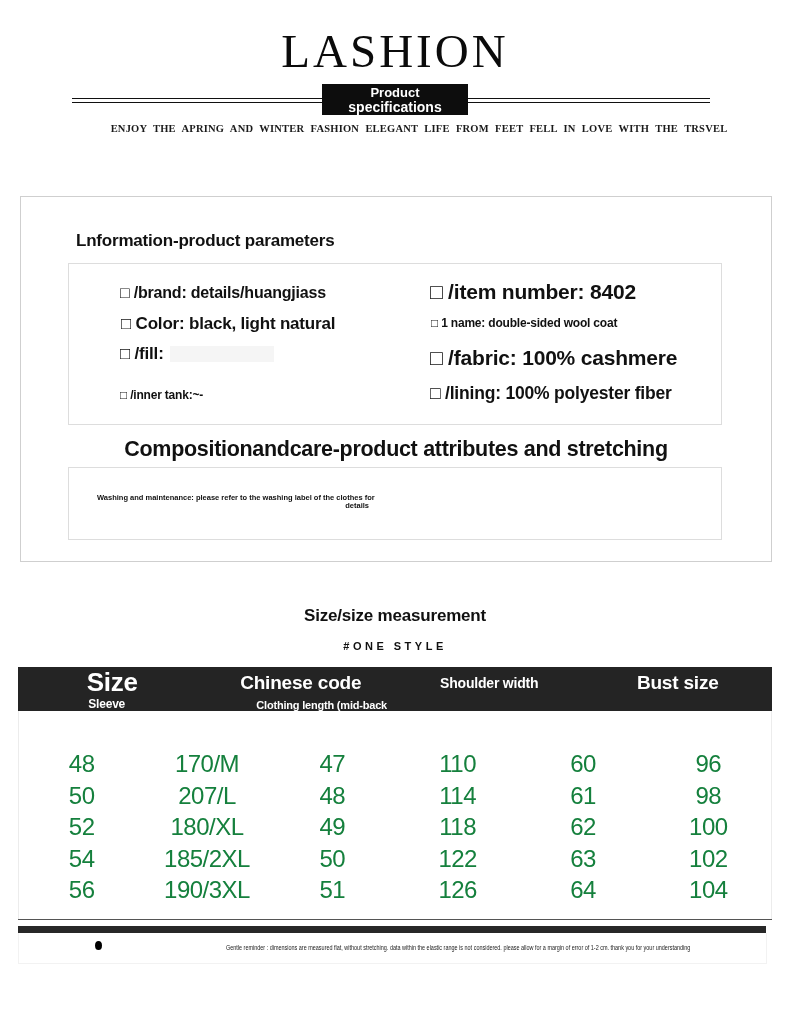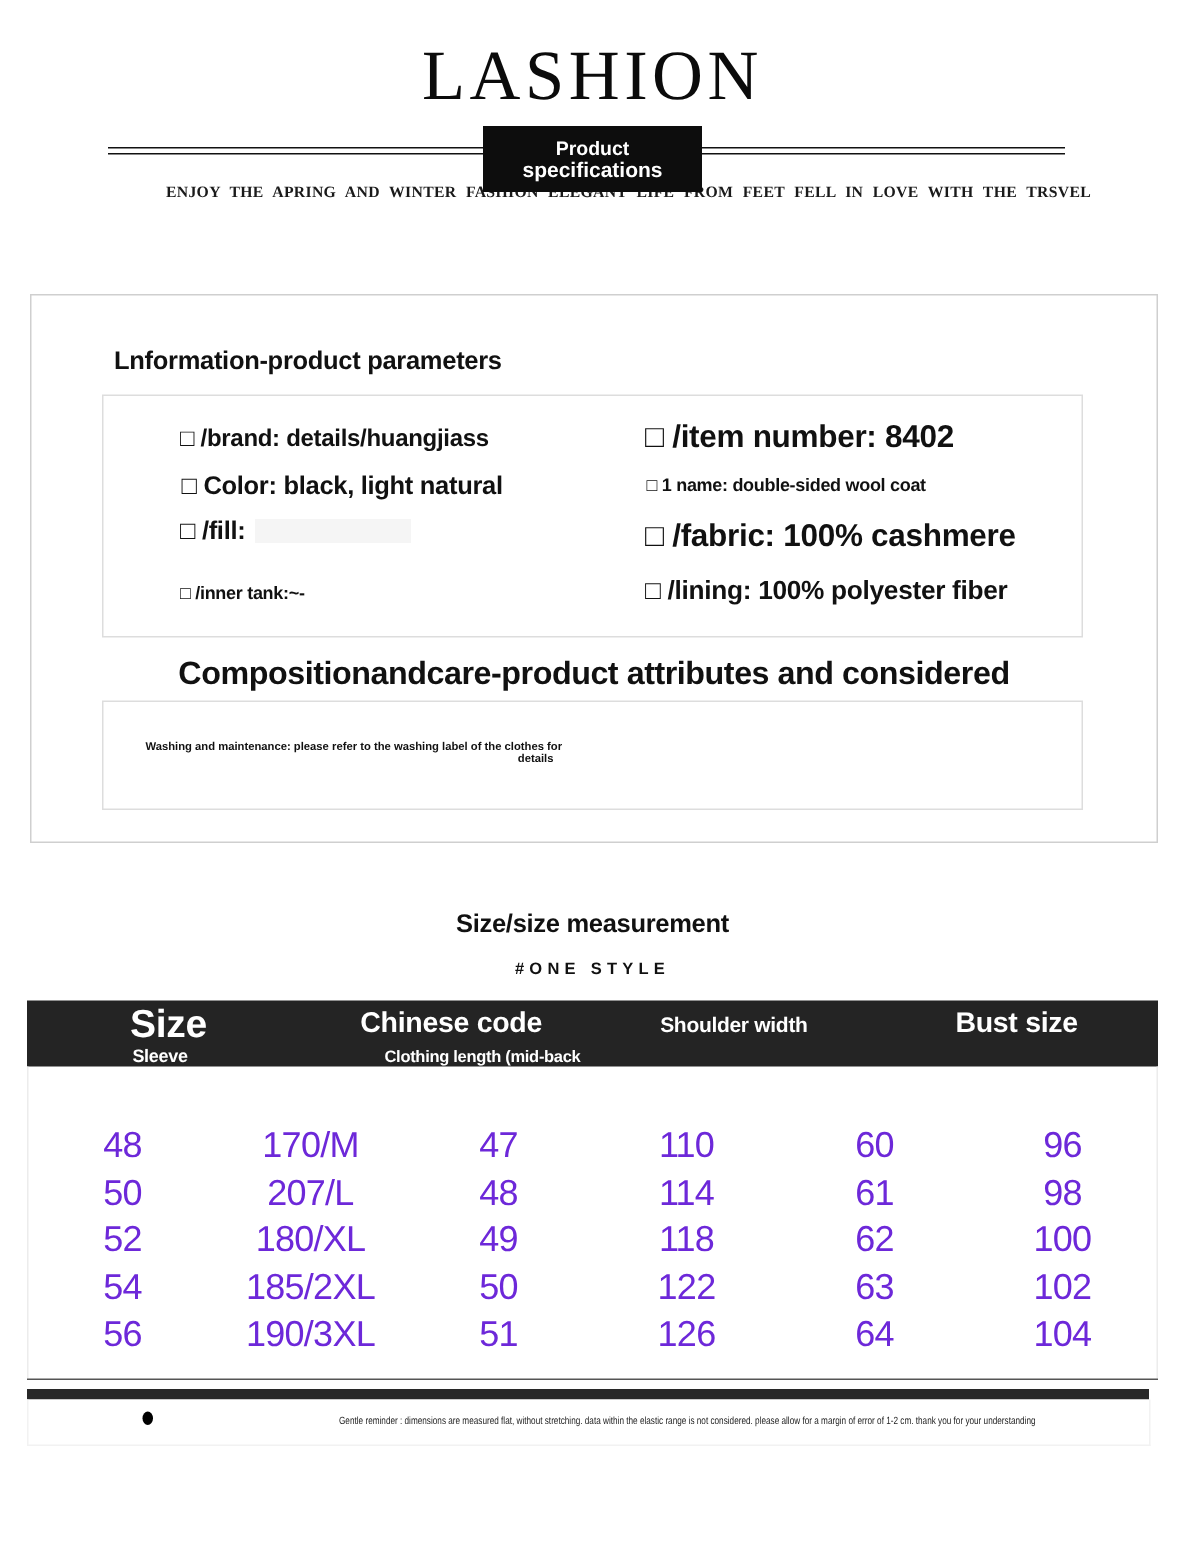--- a/index.html
+++ b/index.html
@@ -11,21 +11,21 @@
   .brand{
     position:absolute;left:0;right:0;top:24px;text-align:center;
     font-family:"Liberation Serif","DejaVu Serif",serif;
     font-size:47px;font-weight:400;letter-spacing:3px;color:#0b0b0b;
   }
   .double-rule{
     position:absolute;left:72px;top:98px;width:638px;height:3px;
     border-top:1.5px solid #111;border-bottom:1.5px solid #111;
   }
   .spec-badge{
-    position:absolute;left:322px;top:84px;width:146px;height:44px;
+    position:absolute;left:322px;top:84px;width:146px;height:31px;
     background:var(--badge_bg,#0d0d0d);color:#fff;z-index:2;
     display:flex;flex-direction:column;align-items:center;justify-content:center;
     font-weight:700;line-height:14px;
   }
   .spec-badge .b1{font-size:13px;}
   .spec-badge .b2{font-size:14px;}
   .tagline{
     position:absolute;left:0;right:0;top:123px;text-align:center;
     font-family:"Liberation Serif","DejaVu Serif",serif;
     font-size:10.5px;font-weight:700;letter-spacing:.2px;word-spacing:3.5px;color:#1a1a1a;padding-left:48px;
@@ -93,21 +93,21 @@
   .h5 span{display:inline-block;max-width:138px;text-align:right;}
   .size-table-body{
     position:absolute;left:18px;top:711px;width:754px;height:208px;
     border-left:1px solid #ececec;border-right:1px solid #ececec;
     box-sizing:border-box;padding-top:37px;
   }
   .trow{
     display:grid;grid-template-columns:repeat(6,1fr);
     height:31.6px;line-height:31.6px;
   }
-  .tcell{text-align:center;font-size:24px;letter-spacing:-.5px;color:#6d28d9;}
+  .tcell{text-align:center;font-size:24px;letter-spacing:-.5px;color:#15803d;}
   .thin-line{position:absolute;left:18px;top:919px;width:754px;border-top:1px solid #555;}
   .thick-bar{position:absolute;left:18px;top:926px;width:748px;height:7px;background:var(--accent_bar,#282828);}
   .reminder-strip{
     position:absolute;left:18px;top:933px;width:749px;height:31px;
     border:1px solid #f2f2f2;border-top:none;background:#fff;box-sizing:border-box;
   }
   .bullet{position:absolute;left:76px;top:8px;width:7px;height:9px;border-radius:50%;background:#000;}
   .reminder-text{
     position:absolute;left:207px;top:11px;white-space:nowrap;
     font-size:7px;color:#222;transform:scaleX(.78);transform-origin:left top;
@@ -134,21 +134,21 @@
       <div class="param pl1"><span>□ Color: black, light natural</span></div>
       <div class="param pl2"><span>□ /fill:</span><span class="fill-ph"></span></div>
       <div class="param pl3"><span>□ /inner tank:~-</span></div>
 
       <div class="param pr0"><span>□ /item number: 8402</span></div>
       <div class="param pr1"><span>□ 1 name: double-sided wool coat</span></div>
       <div class="param pr2"><span>□ /fabric: 100% cashmere</span></div>
       <div class="param pr3"><span>□ /lining: 100% polyester fiber</span></div>
     </div>
 
-    <div class="care-heading">Compositionandcare-product attributes and considered</div>
+    <div class="care-heading">Compositionandcare-product attributes and stretching</div>
 
     <div class="wash-box">
       <div class="wash-note">
         <span class="l1">Washing and maintenance: please refer to the washing label of the clothes for</span>
         <span class="l2">details</span>
       </div>
     </div>
   </div>
 
   <div class="size-heading">Size/size measurement</div>

